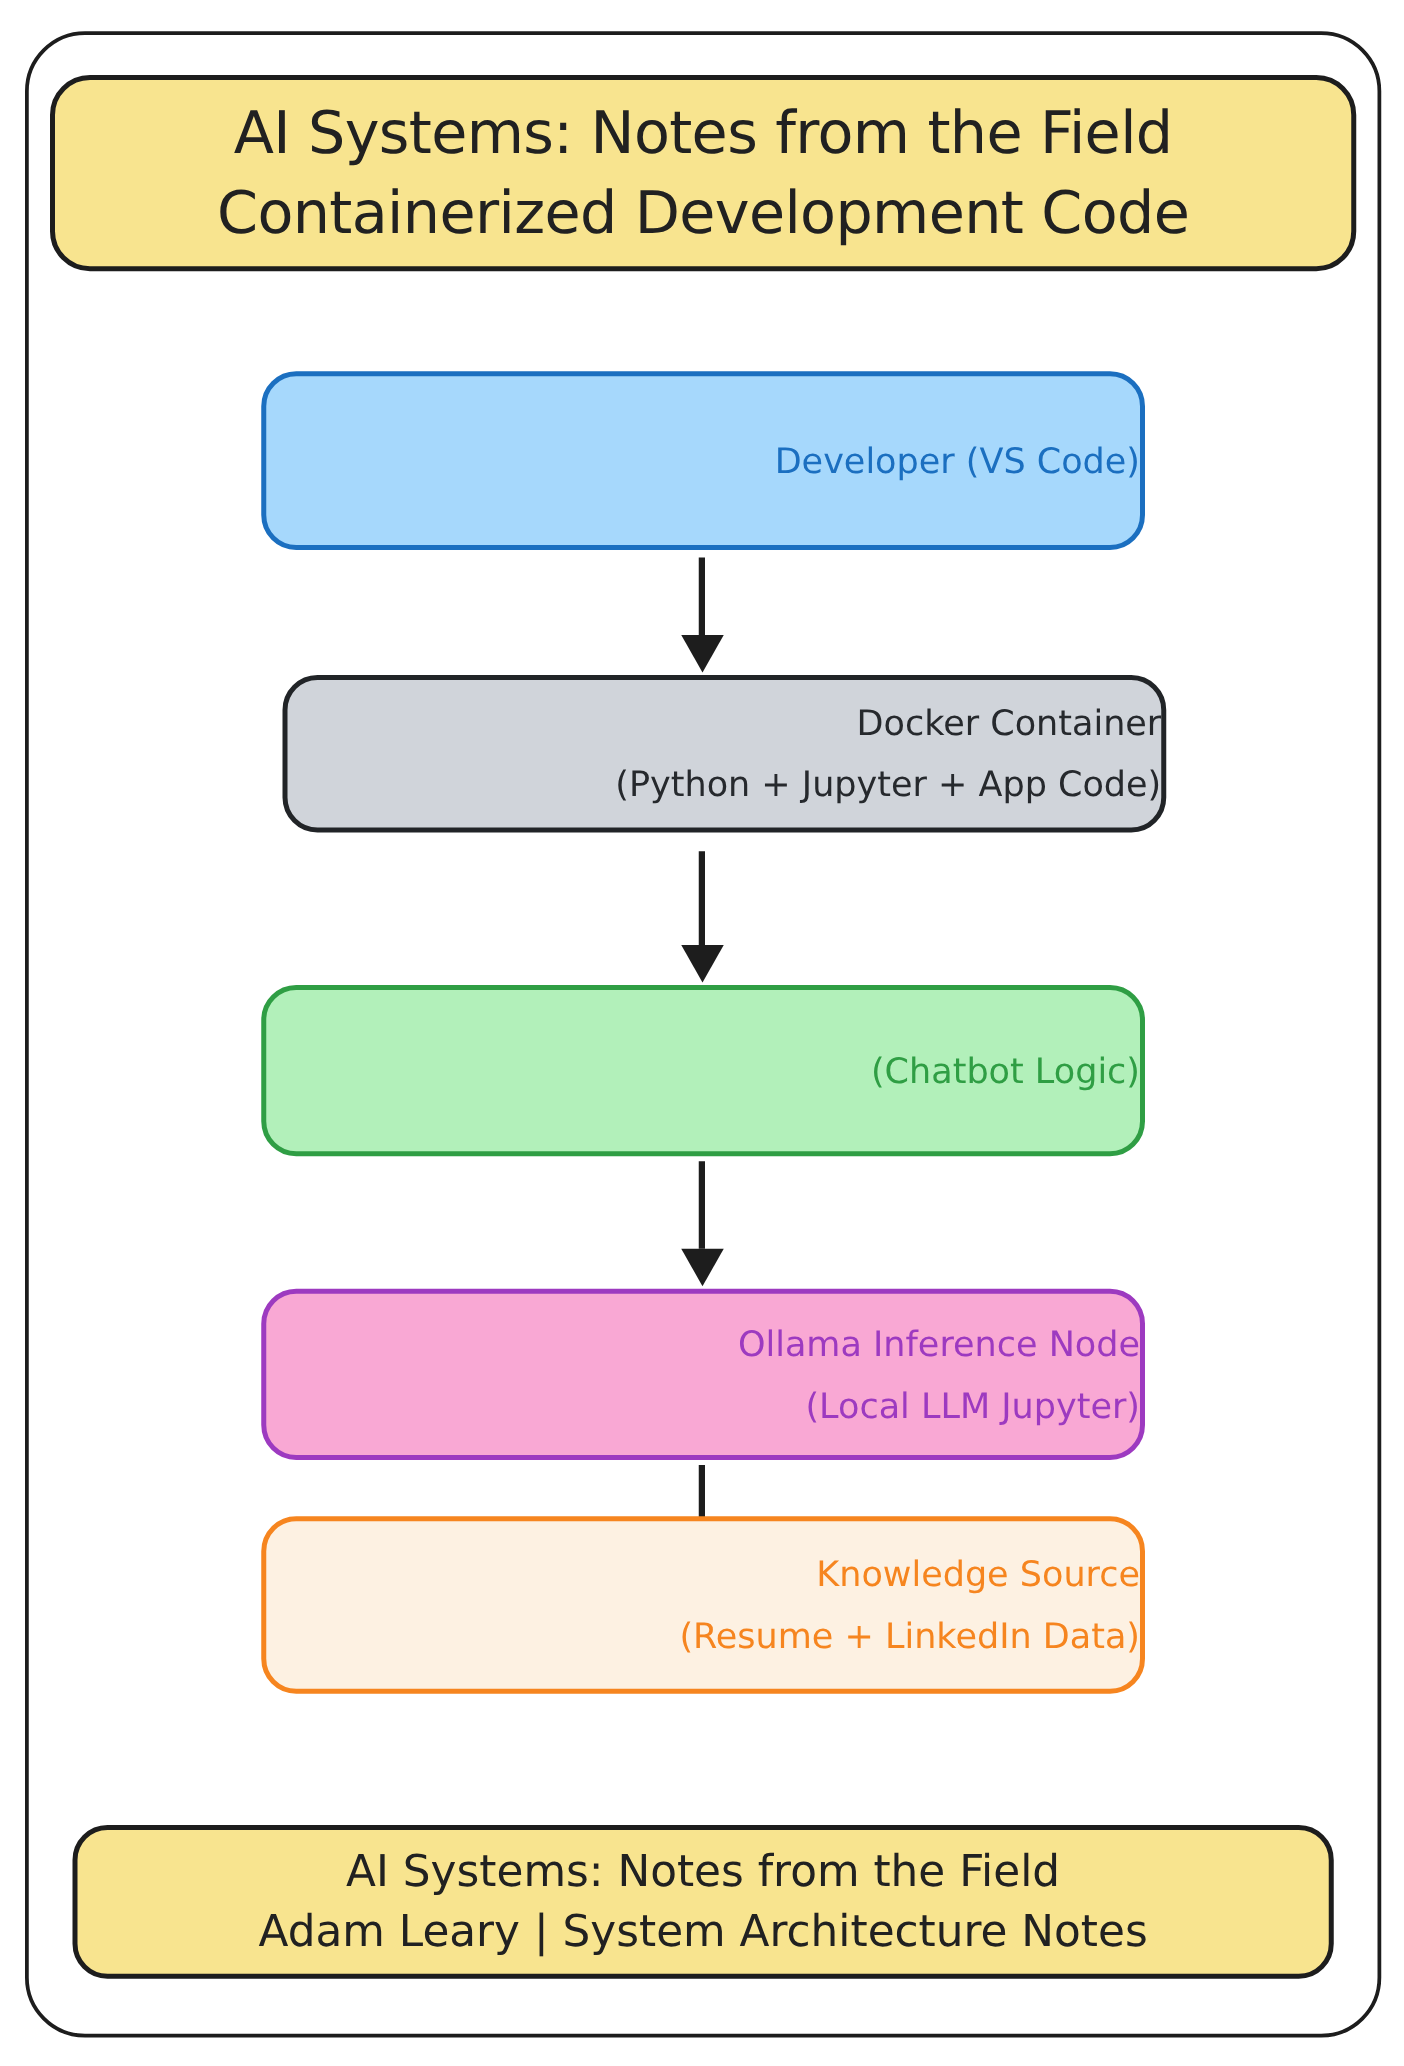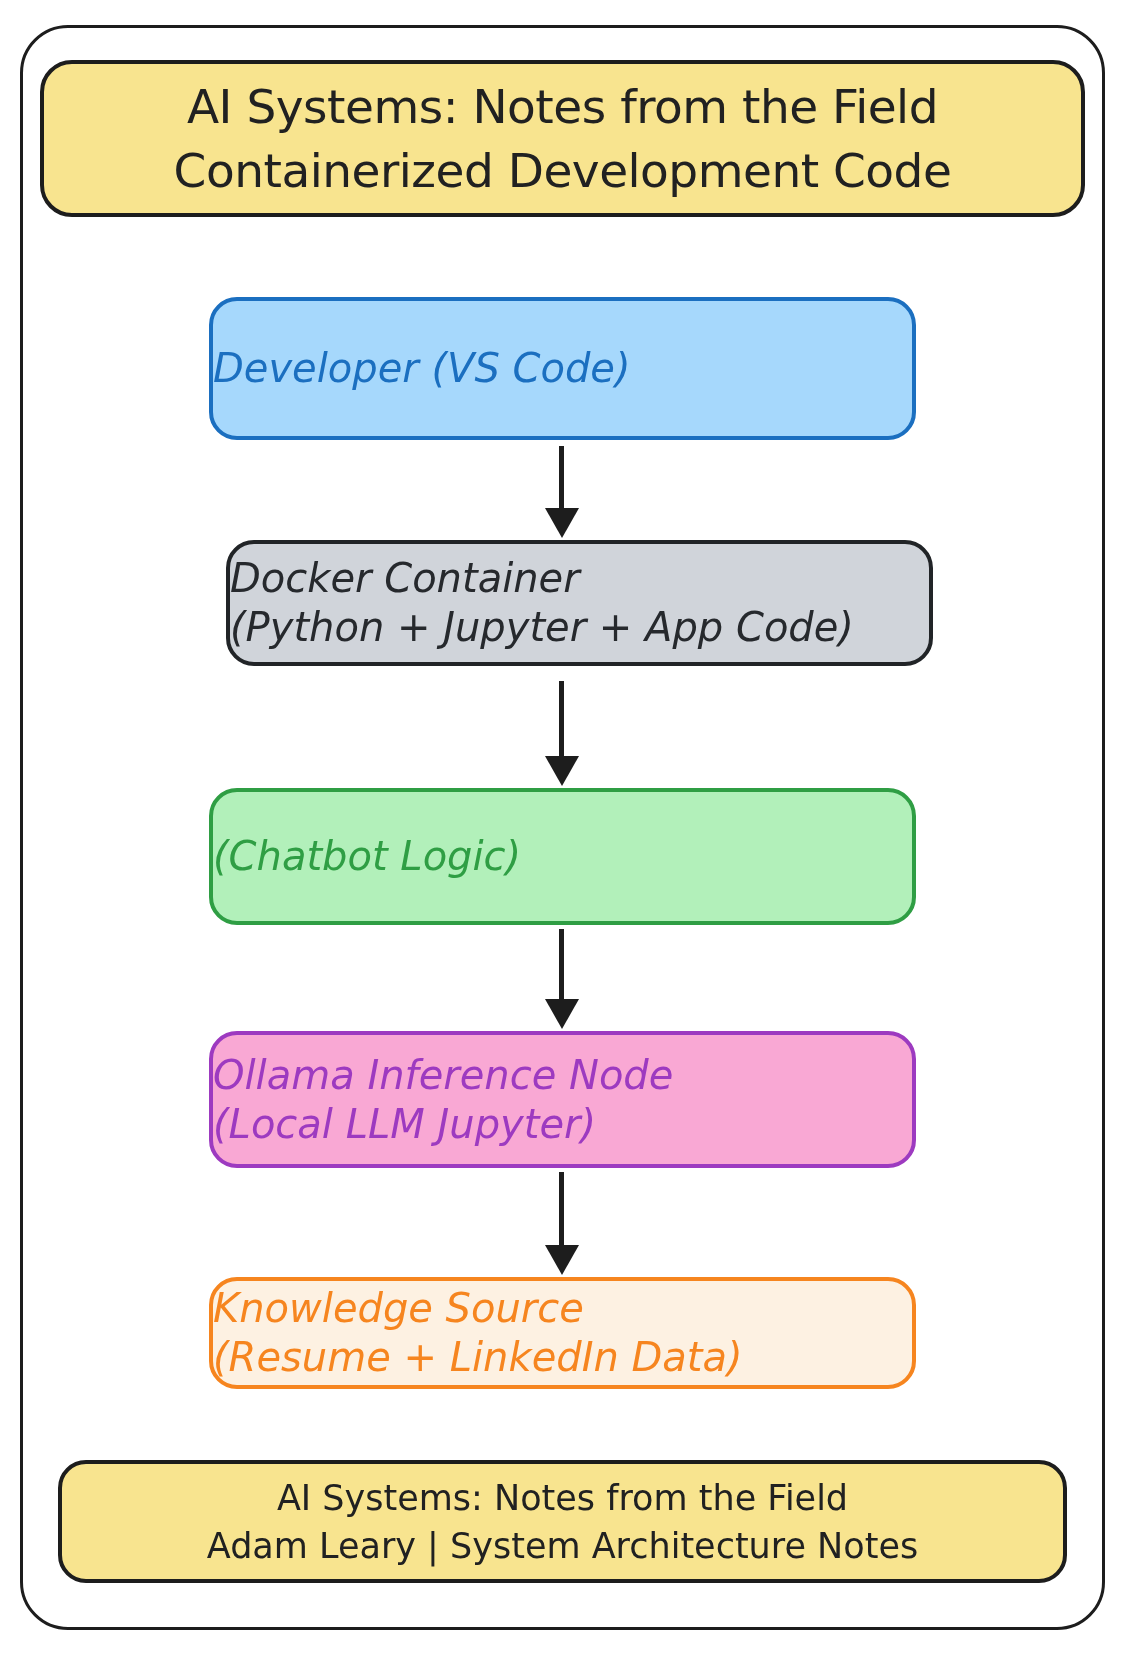--- a/index.html
+++ b/index.html
@@ -50,32 +50,31 @@
   }
   .node {
     position: absolute;
     left: 209px;
     width: 707px;
     box-sizing: border-box;
     border: 4px solid;
     border-radius: 28px;
     display: flex;
     flex-direction: column;
-    align-items: flex-start;
+    align-items: flex-end;
     justify-content: center;
     text-align: center;
-    font-style: italic;
-    font-size: 40px;
+    font-size: 28px;
     line-height: 49px;
   }
   .node-1 { top: 297px; height: 143px; }
   .node-2 { top: 540px; height: 126px; margin-left: 17px; }
   .node-3 { top: 788px; height: 137px; }
   .node-4 { top: 1031px; height: 137px; }
-  .node-5 { top: 1277px; height: 112px; }
+  .node-5 { top: 1213px; height: 142px; }
   .arrow {
     position: absolute;
     left: 559px;
     width: 5px;
     background: #1d1d1d;
   }
   .arrow::after {
     content: '';
     position: absolute;
     bottom: -30px;

